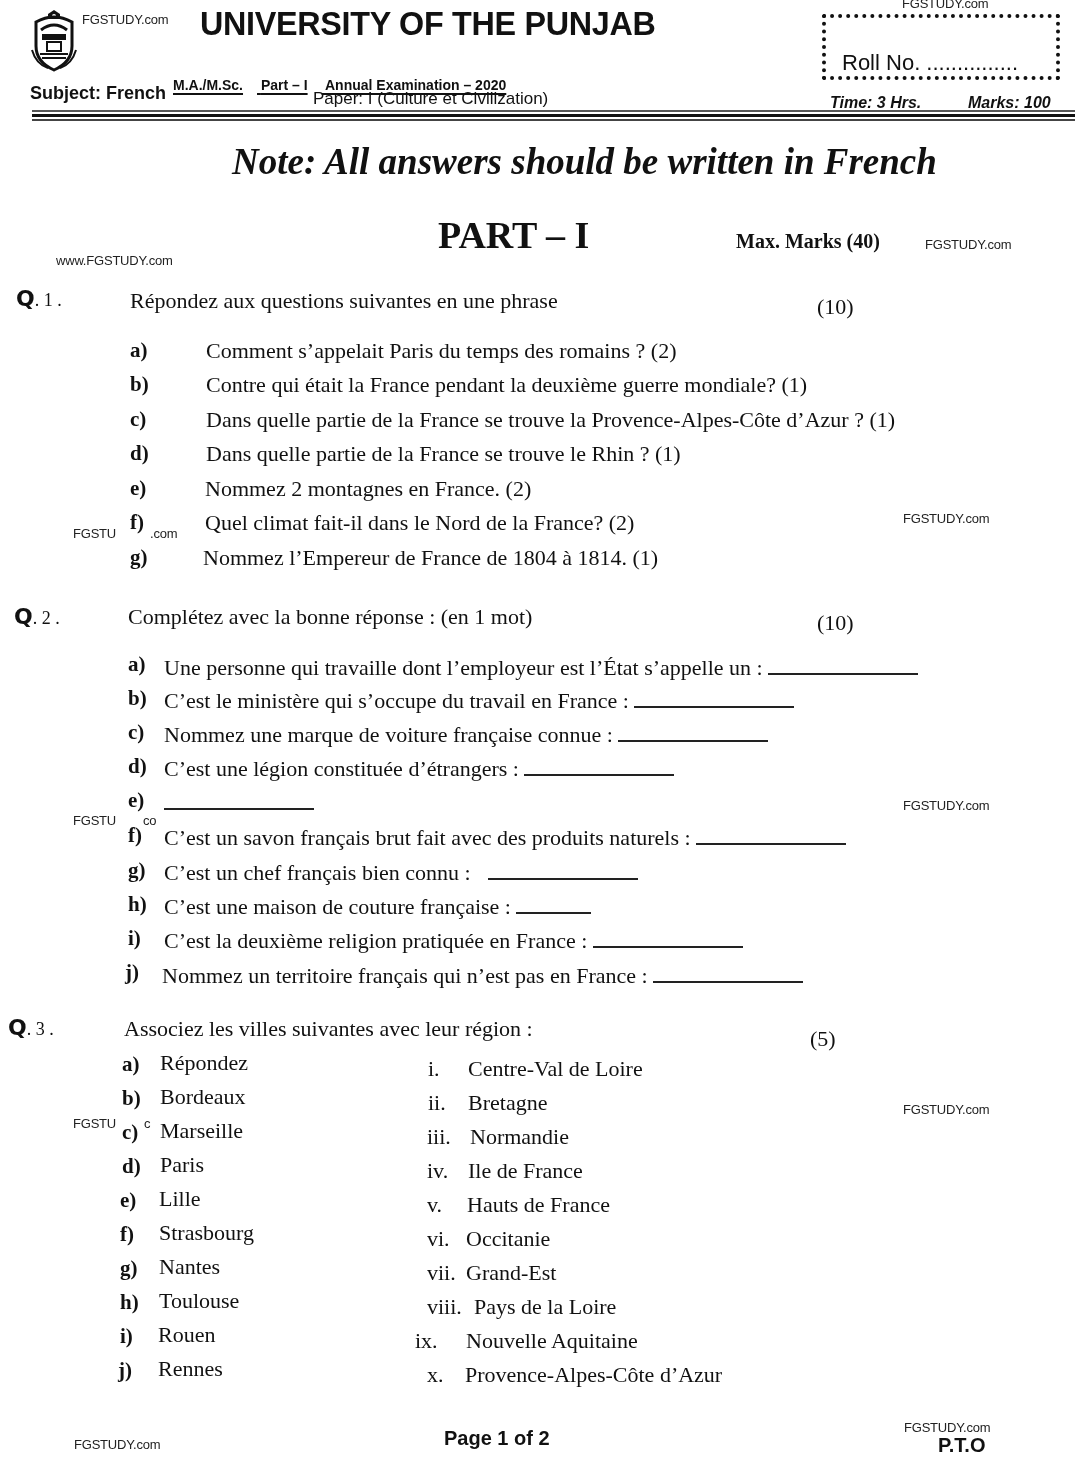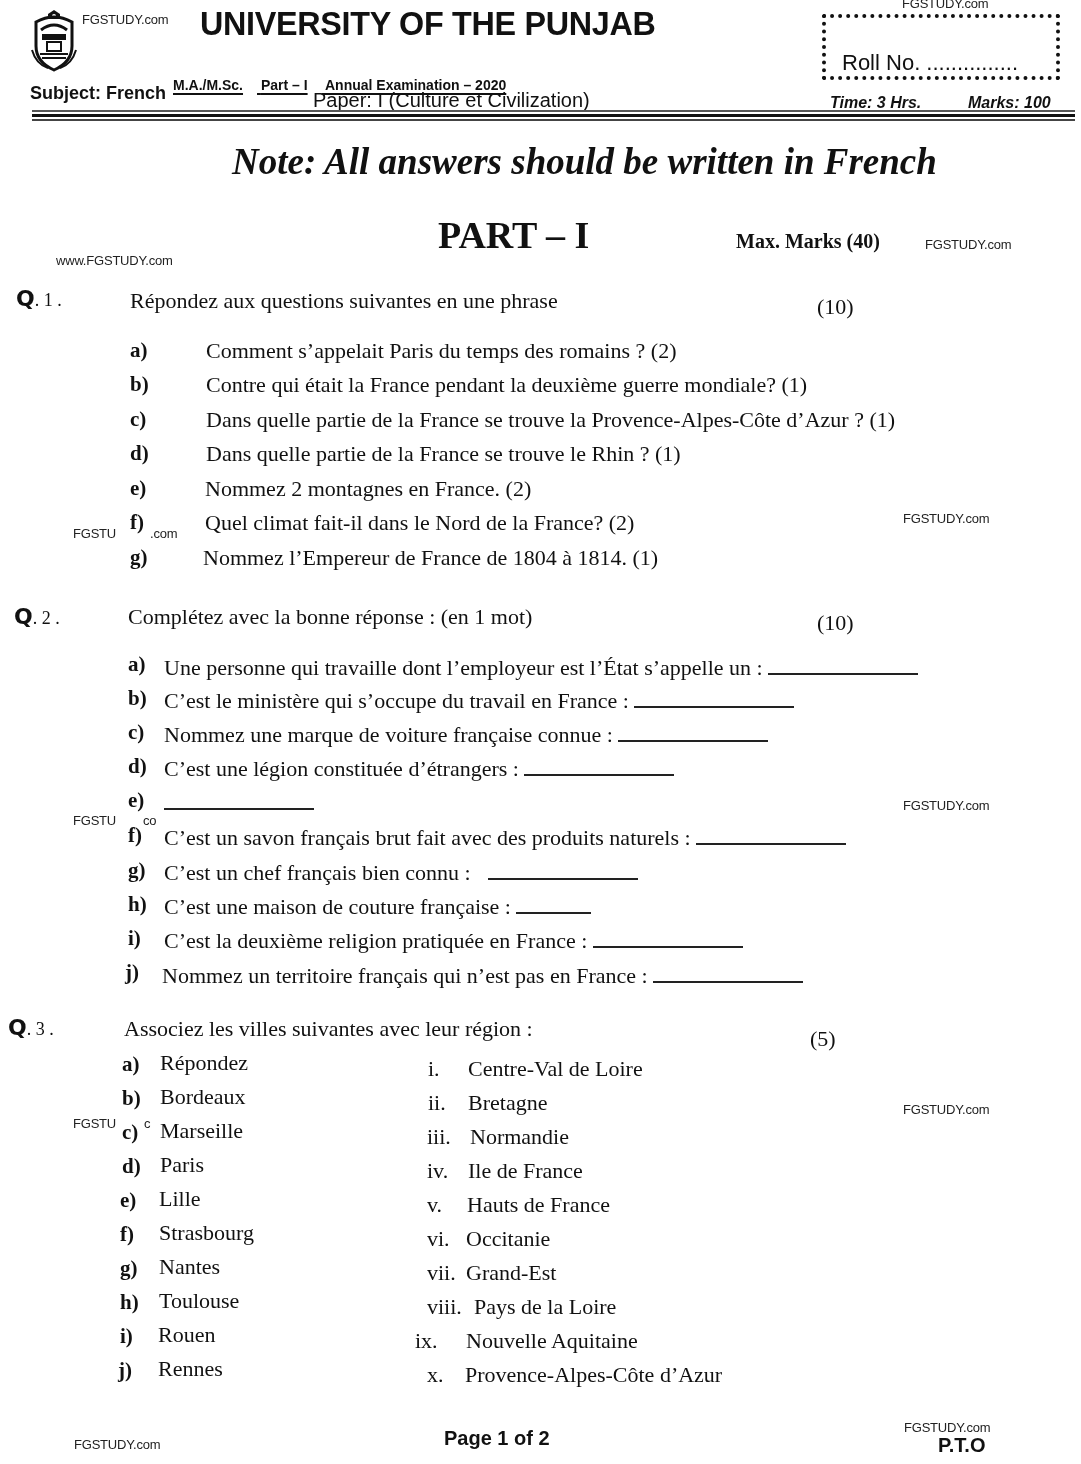--- a/index.html
+++ b/index.html
@@ -8,21 +8,21 @@
     .abs { position: absolute; white-space: nowrap; }
     .sans { font-family: "Liberation Sans", sans-serif; }
     .wm { font-family: "Liberation Sans", sans-serif; font-size: 13px; color: #222; letter-spacing: -0.2px; }
 
     
     .logo { left: 30px; top: 10px; width: 48px; height: 62px; }
     .uni-title { left: 200px; top: 4px; font-size: 34px; font-weight: bold; letter-spacing: -0.3px; transform: scaleX(0.95); transform-origin: left; }
     .exam-line { left: 173px; top: 49px; font-size: 14px; font-weight: bold; text-decoration: underline; text-decoration-thickness: 2px; text-underline-offset: 3px; margin-top: 28px; }
     .exam-line span { margin-right: 14px; }
     .subject { left: 30px; top: 83px; font-size: 18px; font-weight: bold; }
-    .paper { left: 313px; top: 89px; font-size: 20px; }
+    .paper { left: 313px; top: 89px; font-size: 17px; }
     .roll-box { left: 822px; top: 14px; width: 238px; height: 66px; border: 4px dotted #111; border-radius: 2px; }
     .roll-label { left: 842px; top: 50px; font-size: 22px; }
     .time { left: 830px; top: 94px; font-size: 16px; font-weight: bold; font-style: italic; }
     .marks-total { left: 968px; top: 94px; font-size: 16px; font-weight: bold; font-style: italic; }
     .rule { left: 32px; right: 6px; height: 3px; background: #111; }
 
     
     .note { left: 232px; top: 140px; font-size: 37px; font-weight: bold; font-style: italic; }
     .part-title { left: 438px; top: 213px; font-size: 38px; font-weight: bold; }
     .max-marks { left: 736px; top: 230px; font-size: 20px; font-weight: bold; }

